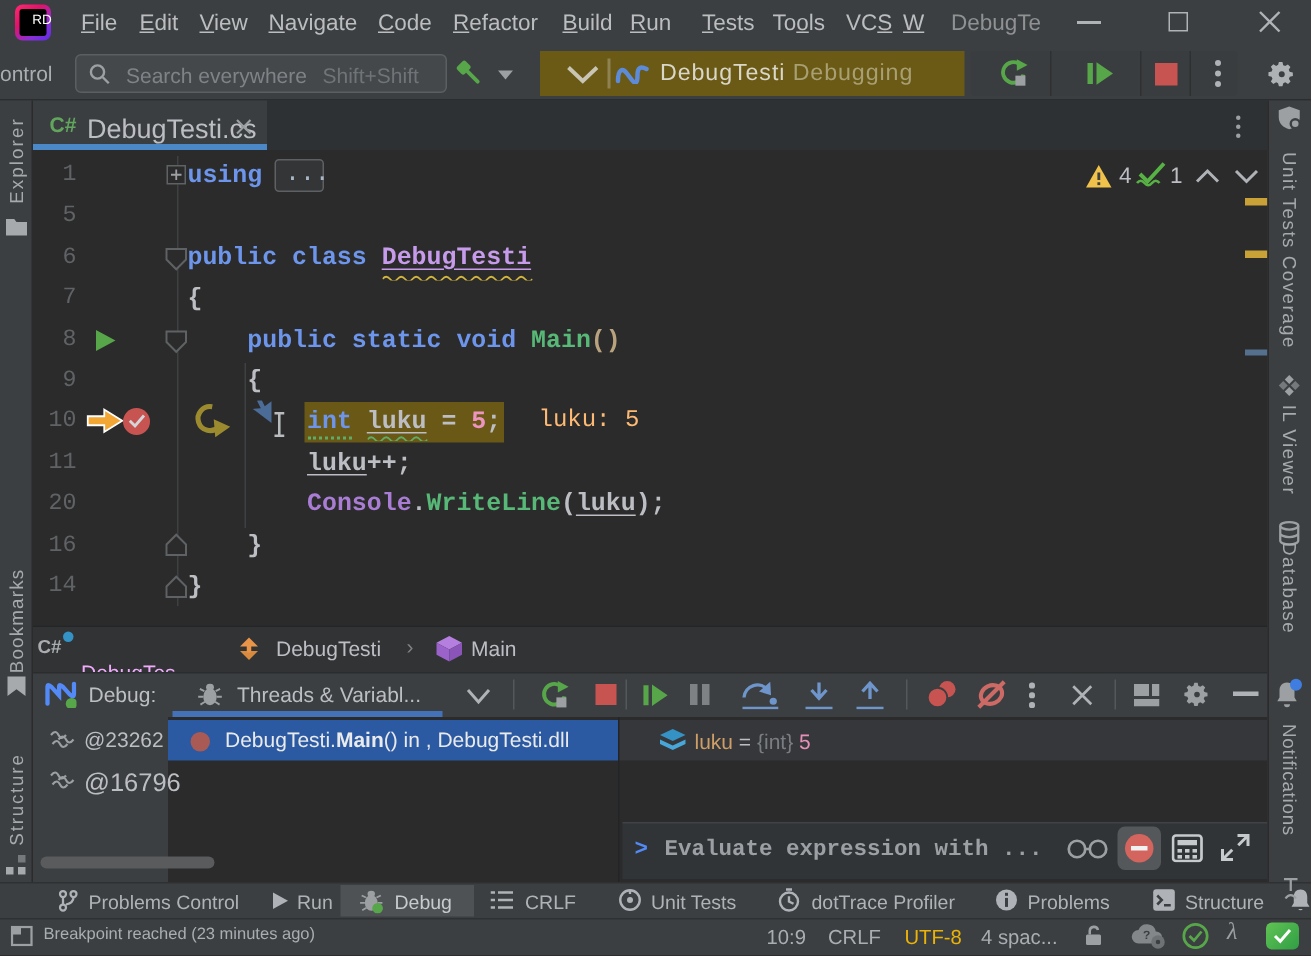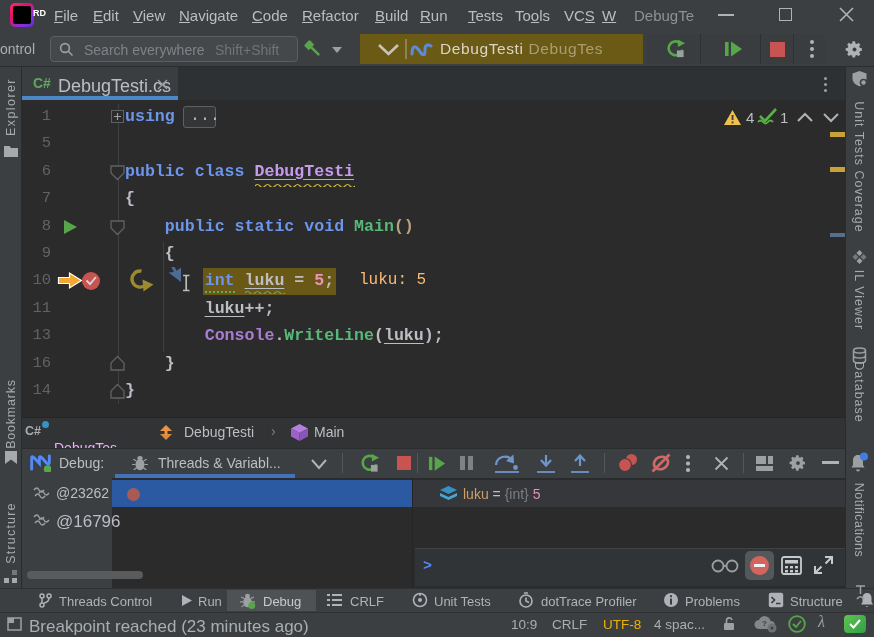--- a/index.html
+++ b/index.html
@@ -5,21 +5,21 @@
 .abs{position:absolute}
 #app{position:relative;width:874px;height:637px;background:#2b2b2b;color:#bcbec4}
 .mono{font-family:"Liberation Mono",monospace}
 svg{display:block}
 </style></head><body>
 <div id="app">
 
 <div class="abs" style="left:0;top:0;width:874px;height:30px;background:#3c3f41"></div>
 <div class="abs" style="left:10px;top:3px;width:24px;height:24px;border-radius:5px;background:linear-gradient(140deg,#ff2a70 0%,#e3126a 35%,#8a2fd8 70%,#5b2ee5 100%)">
   <div class="abs" style="left:3px;top:3px;width:18px;height:18px;background:#000;border-radius:2px"></div>
-  <div class="abs" style="left:0;top:5px;width:36px;text-align:right;color:#fff;font-size:9px;font-weight:bold;letter-spacing:0">RD</div>
+  <div class="abs" style="left:0;top:5px;width:36px;text-align:center;color:#fff;font-size:9px;font-weight:normal;letter-spacing:0">RD</div>
 </div>
 <div class="abs" style="top:7px;left:0;width:874px;height:18px;font-size:15px;color:#bbbdbf">
   <span class="abs" style="left:54px"><u>F</u>ile</span>
   <span class="abs" style="left:93px"><u>E</u>dit</span>
   <span class="abs" style="left:133px"><u>V</u>iew</span>
   <span class="abs" style="left:179px"><u>N</u>avigate</span>
   <span class="abs" style="left:252px"><u>C</u>ode</span>
   <span class="abs" style="left:302px"><u>R</u>efactor</span>
   <span class="abs" style="left:375px"><u>B</u>uild</span>
   <span class="abs" style="left:420px"><u>R</u>un</span>
@@ -54,21 +54,21 @@
       <path d="M1 1 L6 7 L11 1 Z" fill="#9da0a3"></path>
     </svg>
 <div class="abs" style="left:360px;top:34px;width:283px;height:30px;background:#6a5a16"></div>
 <svg class="abs" style="left:377px;top:43px" width="23" height="13" viewBox="0 0 23 13">
       <path d="M2 2 L11.5 11 L21 2" fill="none" stroke="#c9c5b5" stroke-width="2.6"></path>
     </svg>
 <div class="abs" style="left:405px;top:39px;width:2px;height:20px;background:#8d8250"></div>
 <svg class="abs" style="left:410px;top:42px" width="23" height="14" viewBox="0 0 23 14">
       <path d="M2 12 C2 4 5 3 8 7 L11 11 C14 15 15 13 15 8 C15 3 17 2 21 4" fill="none" stroke="#5d8bd8" stroke-width="3" stroke-linecap="round"></path>
     </svg>
-<div class="abs" style="left:440px;top:40px;font-size:15.5px;letter-spacing:0.6px;color:#dad6c8">DebugTesti <span style="color:#a89f72">DebugTes</span></div>
+<div class="abs" style="left:440px;top:40px;font-size:15.5px;letter-spacing:0.6px;color:#dad6c8">DebugTesti <span style="color:#a89f72">Debugging</span></div>
 <div class="abs" style="left:647px;top:34px;width:178px;height:30px;background:#3a3d3f;border-radius:3px"></div>
 <div class="abs" style="left:700px;top:34px;width:1px;height:30px;background:#2e3031"></div>
 <div class="abs" style="left:760px;top:34px;width:1px;height:30px;background:#2e3031"></div>
 <div class="abs" style="left:793px;top:34px;width:1px;height:30px;background:#2e3031"></div>
 <svg class="abs" style="left:665px;top:38px" width="21" height="22" viewBox="0 0 22 22">
       <path d="M15.5 4.6 A7.2 7.2 0 1 0 18.1 11.8" fill="none" stroke="#57a64a" stroke-width="2.7"></path>
       <path d="M13.5 1 L21 5 L13.5 9 Z" fill="#57a64a"></path>
       <rect x="12.5" y="12.5" width="7" height="7" fill="#9da0a3"></rect>
     </svg>
 <svg class="abs" style="left:724px;top:39px" width="20" height="20" viewBox="0 0 20 20">
@@ -98,21 +98,21 @@
 
 <div class="abs mono" style="left:0;top:103px;width:51px;font-size:15.5px;line-height:27.4px;color:#606366;text-align:right">
 <div>1</div>
       <div>5</div>
       <div>6</div>
       <div>7</div>
       <div>8</div>
       <div>9</div>
       <div>10</div>
       <div>11</div>
-      <div>13</div>
+      <div>20</div>
       <div>16</div>
       <div>14</div>
 </div>
 
 <div class="abs" style="left:203px;top:268px;width:133px;height:27px;background:#6a5816"></div>
 
 <div class="abs mono" style="left:125px;top:103px;font-size:16.6px;line-height:27.4px;color:#bcbec4;white-space:pre;font-weight:bold"><div><span style="color:#6c95eb">using</span> </div><div> </div><div><span style="color:#6c95eb">public class</span> <span style="color:#c79beb;text-decoration:underline;text-underline-offset:3px">DebugTesti</span></div><div>{</div><div>    <span style="color:#6c95eb">public static void</span> <span style="color:#57b877">Main</span><span style="color:#b8a37e">()</span></div><div>    {</div><div>        <span style="color:#6c95eb">int</span> <span style="text-decoration:underline;text-underline-offset:3px">luku</span> = <span style="color:#ed94c0">5</span>;</div><div>        <span style="text-decoration:underline;text-underline-offset:3px">luku</span>++;</div><div>        <span style="color:#a87dd3">Console</span>.<span style="color:#57b877">WriteLine</span>(<span style="text-decoration:underline;text-underline-offset:3px">luku</span>);</div><div>    }</div><div>}</div></div>
 <div class="abs mono" style="left:359px;top:267.4px;font-size:16px;line-height:27.4px;color:#fdba74;">luku: 5</div>
 
 <div class="abs" style="left:183px;top:106px;width:33px;height:22px;border:1px solid #5e6163;border-radius:3px;background:#333537"></div>
@@ -282,34 +282,36 @@
       <path d="M1 4 Q4 0 6 4 T11 4 M2 10 Q5 6 7 10 T12 10 M6 7 Q9 3 11 7 T16 7" fill="none" stroke="#9da0a3" stroke-width="1.4"></path>
     </svg>
 <div class="abs" style="left:56px;top:485px;font-size:14px;color:#bcbec4">@23262</div>
 <svg class="abs" style="left:33px;top:513px" width="17" height="13" viewBox="0 0 17 13">
       <path d="M1 4 Q4 0 6 4 T11 4 M2 10 Q5 6 7 10 T12 10 M6 7 Q9 3 11 7 T16 7" fill="none" stroke="#9da0a3" stroke-width="1.4"></path>
     </svg>
 <div class="abs" style="left:56px;top:512px;font-size:17px;color:#bcbec4">@16796</div>
 
 <div class="abs" style="left:112px;top:480px;width:300px;height:27px;background:#2b59a2"></div>
 <div class="abs" style="left:127px;top:488px;width:13px;height:13px;border-radius:50%;background:#aa5a55"></div>
+<div class="abs" style="left:150px;top:485px;font-size:14px;color:#e8eaec">DebugTesti.<b>Main</b>() in , DebugTesti.dll</div>
 
 <div class="abs" style="left:412px;top:478px;width:433px;height:70px;background:#2b2b2b"></div>
 <div class="abs" style="left:412px;top:480px;width:433px;height:27px;background:#35373a"></div>
 <svg class="abs" style="left:439px;top:485px" width="19" height="17" viewBox="0 0 19 17">
       <path d="M9.5 1 L18 5 L9.5 9 L1 5 Z" fill="#3592c4"></path>
       <path d="M1 8 L9.5 12 L18 8 L18 11 L9.5 15 L1 11 Z" fill="#47a7d8"></path>
     </svg>
 <div class="abs" style="left:463px;top:486px;font-size:14px"><span style="color:#cf9e67">luku</span> <span style="color:#bcbec4">=</span> <span style="color:#7a7e82">{int}</span> <span style="color:#e590b9">5</span></div>
 <div class="abs" style="left:412px;top:478px;width:1px;height:110px;background:#222426"></div>
 
 <div class="abs" style="left:27px;top:571px;width:116px;height:8px;border-radius:4px;background:#595b5d"></div>
 
 <div class="abs" style="left:415px;top:548px;width:430px;height:38px;background:#313437;border-top:1px solid #404345"></div>
 <div class="abs mono" style="left:423px;top:558px;font-size:15px;color:#548af7;font-weight:bold">&gt;</div>
+<div class="abs mono" style="left:443px;top:558px;font-size:15px;color:#9ca0a4;font-weight:bold">Evaluate expression with ...</div>
 <svg class="abs" style="left:711px;top:559px" width="28" height="14" viewBox="0 0 28 14">
       <circle cx="7" cy="7" r="5.5" fill="none" stroke="#9da0a3" stroke-width="1.8"></circle>
       <circle cx="21" cy="7" r="5.5" fill="none" stroke="#9da0a3" stroke-width="1.8"></circle>
       <path d="M12.5 7 H15.5" stroke="#9da0a3" stroke-width="1.8"></path>
     </svg>
 <div class="abs" style="left:745px;top:551px;width:29px;height:29px;border-radius:5px;background:#54585a"></div>
 <div class="abs" style="left:750px;top:556px;width:19px;height:19px;border-radius:50%;background:#d4645e"></div>
 <div class="abs" style="left:754px;top:564px;width:11px;height:3px;background:#f0f1f2"></div>
 <svg class="abs" style="left:781px;top:556px" width="21" height="19" viewBox="0 0 21 19">
       <rect x="1" y="1" width="19" height="17" rx="2" fill="none" stroke="#c7cacd" stroke-width="1.8"></rect>
@@ -328,21 +330,21 @@
     </svg>
 
 <div class="abs" style="left:0;top:588px;width:874px;height:24px;background:#3c3f41;border-top:1px solid #2e3031"></div>
 <div class="abs" style="left:227px;top:590px;width:89px;height:21px;background:#4e5254"></div>
 <svg class="abs" style="left:39px;top:593px" width="13" height="15" viewBox="0 0 13 15">
       <circle cx="3" cy="3" r="2" fill="none" stroke="#afb3b7" stroke-width="1.5"></circle>
       <circle cx="10" cy="3" r="2" fill="none" stroke="#afb3b7" stroke-width="1.5"></circle>
       <circle cx="3" cy="12" r="2" fill="none" stroke="#afb3b7" stroke-width="1.5"></circle>
       <path d="M3 5 V10 M10 5 Q10 9 5 10" fill="none" stroke="#afb3b7" stroke-width="1.5"></path>
     </svg>
-<div class="abs" style="left:59px;top:594px;font-size:13px;color:#afb3b7">Threads Control</div>
+<div class="abs" style="left:59px;top:594px;font-size:13px;color:#afb3b7">Problems Control</div>
 <svg class="abs" style="left:180px;top:594px" width="13" height="13" viewBox="0 0 13 13">
       <path d="M2 1 L12 6.5 L2 12 Z" fill="#afb3b7"></path>
     </svg>
 <div class="abs" style="left:198px;top:594px;font-size:13px;color:#afb3b7">Run</div>
 <svg class="abs" style="left:239px;top:592px" width="17" height="17" viewBox="0 0 24 24">
       <g fill="#9da0a3">
         <ellipse cx="12" cy="14" rx="6" ry="7.5"></ellipse>
         <ellipse cx="12" cy="5.5" rx="3.5" ry="3"></ellipse>
         <path d="M3 7 L7 9 M21 7 L17 9 M1.5 14 H6 M22.5 14 H18 M3.5 21 L7.5 18.5 M20.5 21 L16.5 18.5" stroke="#9da0a3" stroke-width="1.6" fill="none"></path>
       </g>
@@ -380,21 +382,21 @@
 <svg class="abs" style="left:860px;top:592px" width="14" height="16" viewBox="0 0 14 16">
       <path d="M7 1 C4 1 2.5 3 2.5 6 V10 L1 12.5 H13 L11.5 10 V6 C11.5 3 10 1 7 1 Z" fill="#afb3b7"></path>
       <path d="M5.5 14 A1.8 1.8 0 0 0 8.5 14" fill="#afb3b7"></path>
     </svg>
 
 <div class="abs" style="left:0;top:612px;width:874px;height:25px;background:#3c3f41;border-top:1px solid #2e3031"></div>
 <svg class="abs" style="left:7px;top:617px" width="15" height="14" viewBox="0 0 15 14">
       <rect x="1" y="1" width="13" height="12" fill="none" stroke="#9da0a3" stroke-width="1.5"></rect>
       <rect x="1" y="1" width="6" height="5" fill="#9da0a3"></rect>
     </svg>
-<div class="abs" style="left:29px;top:617px;font-size:17px;color:#a9aeb2">Breakpoint reached (23 minutes ago)</div>
+<div class="abs" style="left:29px;top:617px;font-size:11px;color:#a9aeb2">Breakpoint reached (23 minutes ago)</div>
 <div class="abs" style="left:511px;top:617px;font-size:13.5px;color:#a9aeb2">10:9</div>
 <div class="abs" style="left:552px;top:617px;font-size:13.5px;color:#a9aeb2">CRLF</div>
 <div class="abs" style="left:603px;top:617px;font-size:13.5px;color:#eab308">UTF-8</div>
 <div class="abs" style="left:654px;top:617px;font-size:13.5px;color:#a9aeb2">4 spac...</div>
 <svg class="abs" style="left:722px;top:616px" width="14" height="15" viewBox="0 0 14 15">
       <rect x="2" y="7" width="10" height="7" rx="1" fill="#9da0a3"></rect>
       <path d="M4.5 7 V4.5 A2.8 2.8 0 0 1 10 4" fill="none" stroke="#9da0a3" stroke-width="1.7"></path>
     </svg>
 <svg class="abs" style="left:752px;top:615px" width="27" height="18" viewBox="0 0 27 18">
       <path d="M7 14 A4.5 4.5 0 0 1 7 5 A6 6 0 0 1 18.5 6 A4 4 0 0 1 19 14 Z" fill="#83878a"></path>

